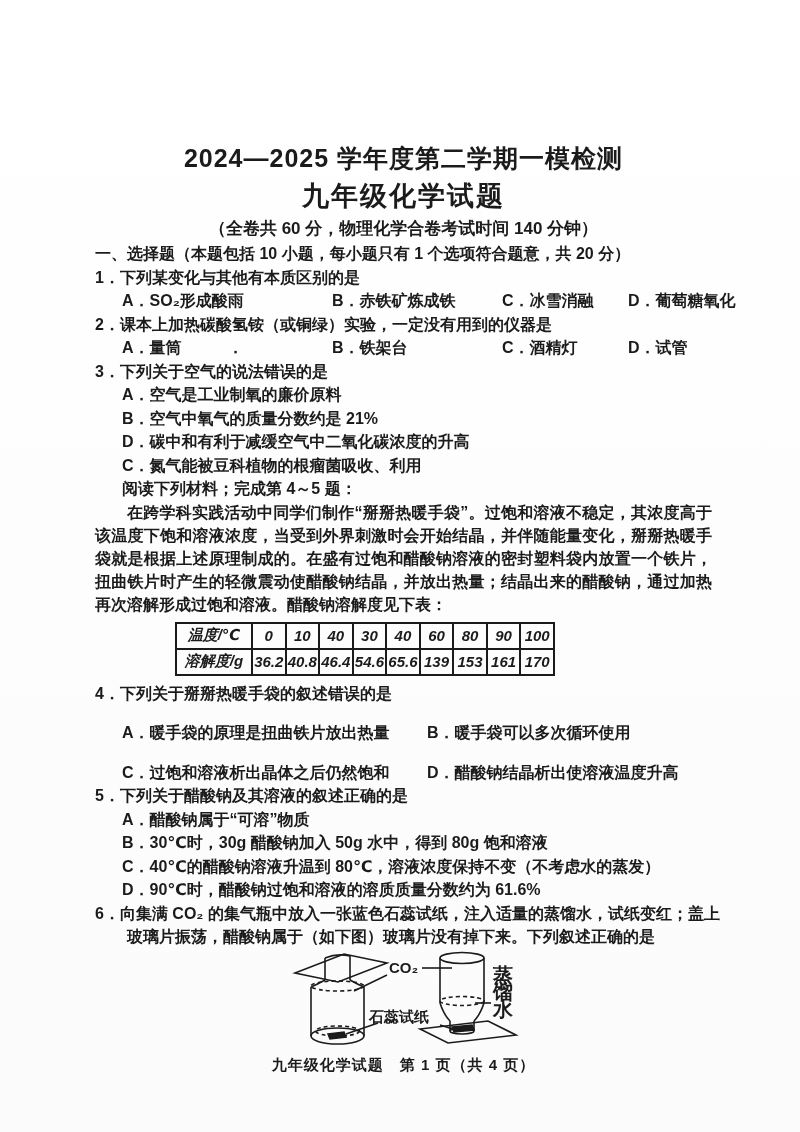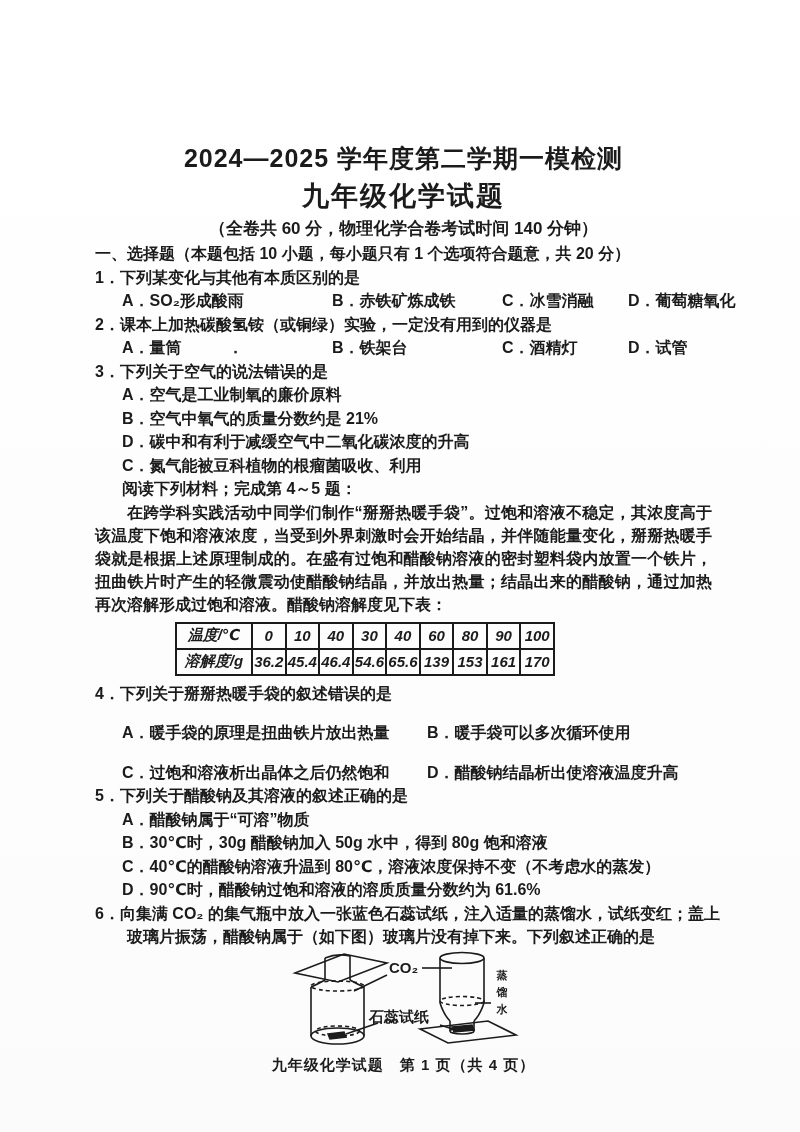--- a/index.html
+++ b/index.html
@@ -37,21 +37,21 @@
   }
   table.sol td{
     border:2px solid #1b1b1b;text-align:center;
     font-size:15px;font-weight:bold;height:24px;padding:0 1px;
   }
   td.hcol{width:72px;}
   .figure{position:relative;width:250px;height:104px;margin:2px 0 0 197px;}
   .figure svg{position:absolute;left:0;top:0;}
   .flabel{position:absolute;font-size:15px;font-weight:bold;white-space:nowrap;}
   .v-label{
-    position:absolute;width:18px;font-size:11px;line-height:17px;
+    position:absolute;width:18px;font-size:20px;line-height:17px;
     font-weight:bold;word-break:break-all;text-align:center;font-family:Liberation Serif, serif;
   }
   .footer{font-size:15px;text-align:center;margin-top:1px;letter-spacing:1px;}
 </style>
 </head>
 <body>
 
 <div class="sheet">
 
   <div class="title1">2024—2025 学年度第二学期一模检测</div>
@@ -88,21 +88,21 @@
       <td>30</td>
       <td>40</td>
       <td>60</td>
       <td>80</td>
       <td>90</td>
       <td>100</td>
     </tr>
     <tr>
       <td class="hcol">溶解度/g</td>
       <td>36.2</td>
-      <td>45.4</td>
+      <td>40.8</td>
       <td>46.4</td>
       <td>54.6</td>
       <td>65.6</td>
       <td>139</td>
       <td>153</td>
       <td>161</td>
       <td>170</td>
     </tr>
   </tbody>
     </table>

